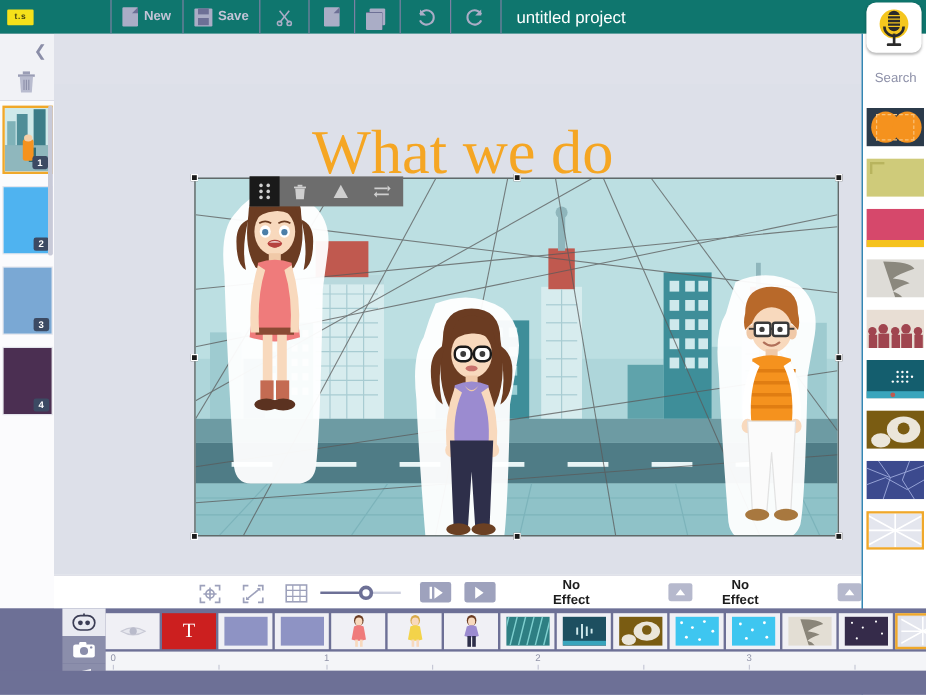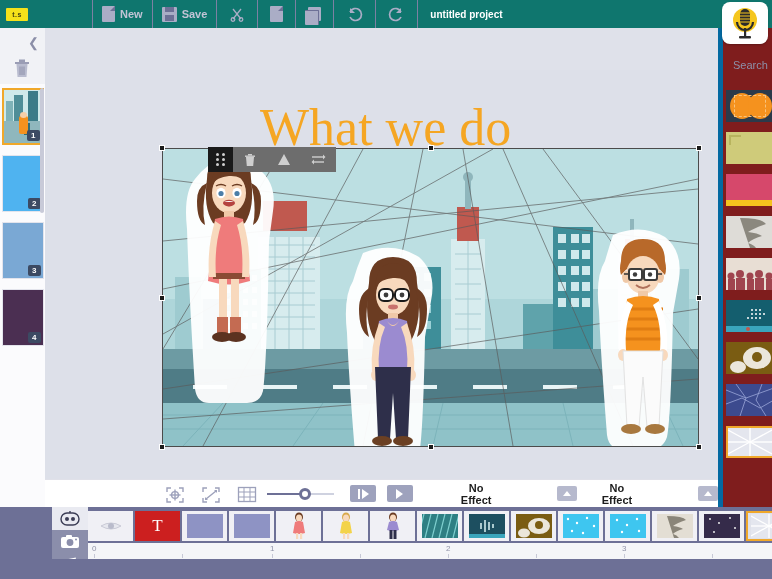--- a/index.html
+++ b/index.html
@@ -24,21 +24,21 @@
     display: flex; align-items: center; justify-content: center;
     font-size: 7px; font-weight: bold; color: #413f10; letter-spacing: .5px;
   }
   .tb-sep { width: 1px; height: 28px; background: #7d80a3; }
   .tb-btn {
     height: 28px; display: flex; align-items: center; gap: 5px;
     padding: 0 9px; color: #c2c4d6; font-size: 11px; font-weight: bold;
   }
   .tb-btn.icononly { padding: 0 12px; }
   .tb-spacer { flex: 0 0 64px; }
-  .proj-title { padding-left: 12px; color: #ffffff; font-size: 10px; font-weight: bold; }
+  .proj-title { padding-left: 12px; color: #ffffff; font-size: 14px; font-weight: normal; }
 
   
   .ic { display: inline-block; position: relative; }
   .ic-doc { width: 13px; height: 16px; background: #aaadc6; border-radius: 1px 1px 1px 1px; }
   .ic-doc:after { content:""; position:absolute; right:0; top:0; border-width:0 0 5px 5px; border-style:solid; border-color: transparent transparent #6d7096 transparent; }
   .ic-save { width: 15px; height: 15px; background: #aaadc6; border-radius: 1px; }
   .ic-save:before { content:""; position:absolute; left:3px; top:0; width:9px; height:5px; background:#6d7096; }
   .ic-save:after { content:""; position:absolute; left:3px; bottom:1px; width:9px; height:6px; background:#6d7096; }
   .ic-copy { width: 13px; height: 16px; background: #aaadc6; border-radius: 1px; }
   .ic-copy:after { content:""; position:absolute; right:0; top:0; border-width:0 0 5px 5px; border-style:solid; border-color: transparent transparent #6d7096 transparent; }
@@ -154,21 +154,21 @@
   .eff-label { font-size: 11px; font-weight: bold; color:#1d1d1d; }
   .eff-up {
     width: 20px; height: 15px; background:#b6b9cd; border-radius:2px;
     display:flex; align-items:center; justify-content:center;
   }
   .eff-up .caret { width:0;height:0;border-style:solid;border-width:0 4px 5px 4px;border-color:transparent transparent #ffffff transparent;}
 
   
   .rightpanel {
     position: absolute; left: 718px; top: 28px; width: 54px; height: 551px;
-    background: #7f1d1d; border-left: 5px solid #0369a1; z-index: 15; text-decoration: underline;
+    background: #ffffff; border-left: 1px solid #0369a1; z-index: 15; text-decoration: underline;
   }
   .mic-btn {
     position: absolute; left: 722px; top: 2px; width: 46px; height: 42px;
     background: #ffffff; border-radius: 8px; z-index: 32;
     display:flex; align-items:center; justify-content:center;
     box-shadow: 0 1px 2px rgba(0,0,0,.25);
   }
   .search-row {
     position: absolute; left: 0; top: 22px; width: 54px; height: 30px;
     display:flex; align-items:center;

